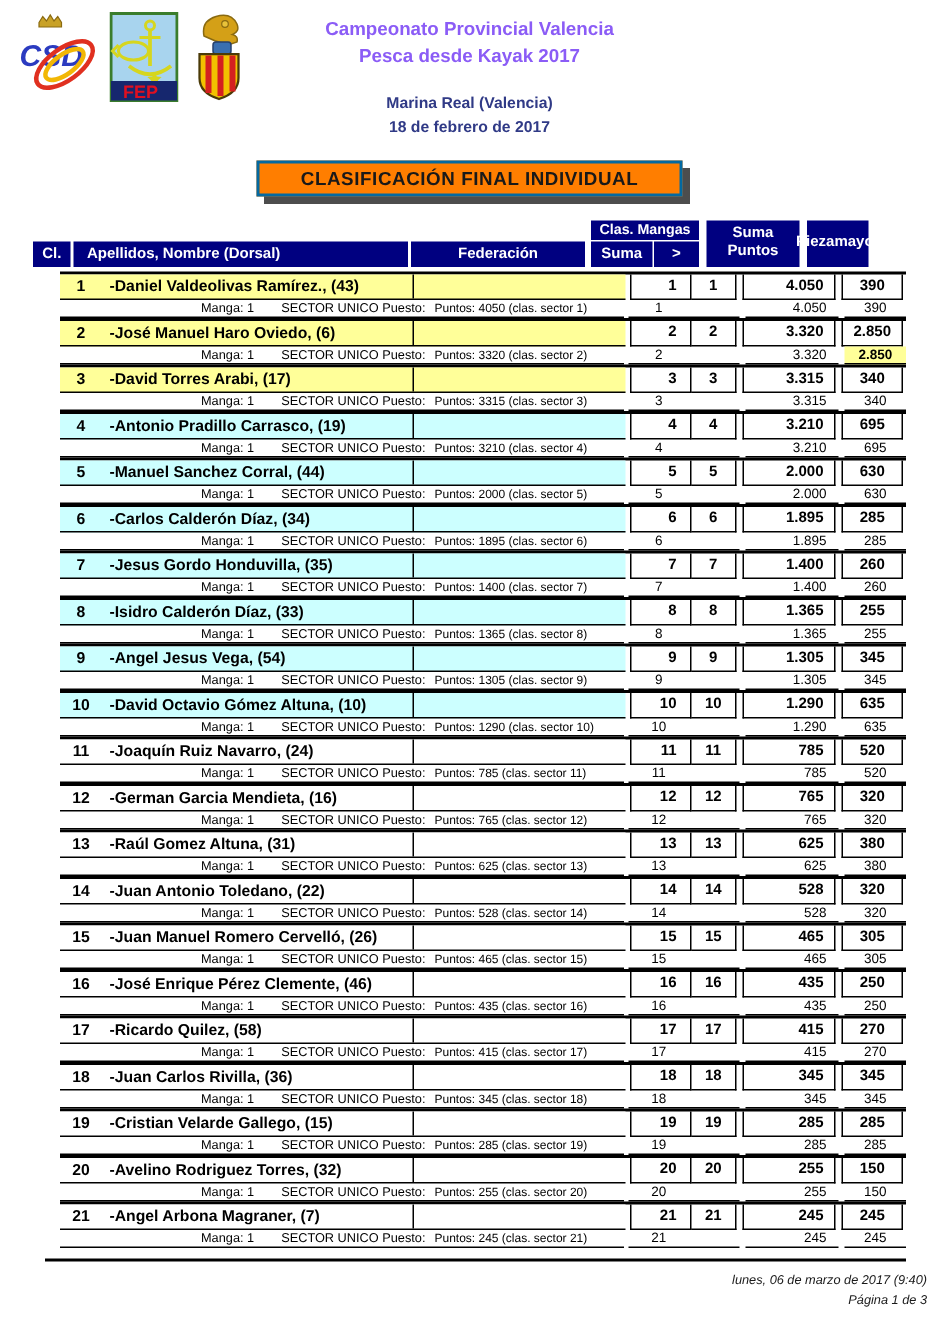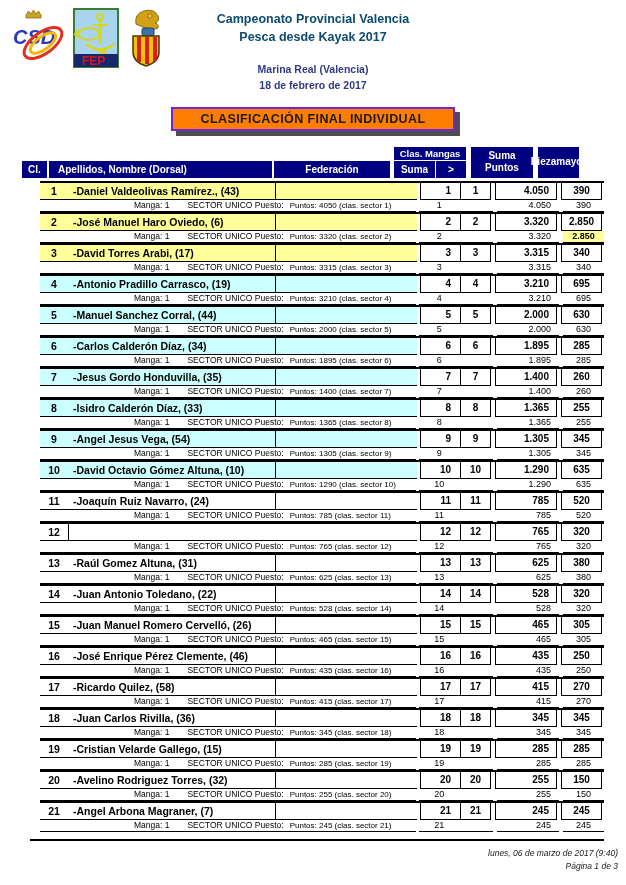--- a/index.html
+++ b/index.html
@@ -2,26 +2,26 @@
 <html><head>
 <meta charset="utf-8">
 <style>
   html,body{margin:0;padding:0;background:#fff;}
   .page{width:626px;height:885px;background:#fff;position:relative;
         font-family:"Liberation Sans",sans-serif;color:#000;overflow:hidden;}
 
   
   .logos{position:absolute;top:8px;left:12px;display:flex;gap:7px;align-items:flex-start;}
   .titles{text-align:center;padding-top:11px;}
-  .title-main{color:#0c4a6e;font-weight:bold;font-size:12.5px;line-height:1.4;}
+  .title-main{color:#8b5cf6;font-weight:bold;font-size:12.5px;line-height:1.4;}
   .venue{color:#303a86;font-weight:bold;font-size:10.5px;margin-top:15px;line-height:1.55;}
 
   
   .banner-wrap{text-align:center;margin-top:13px;}
-  .banner{display:inline-block;background:#ff7e00;border:2px solid #6d28d9;
+  .banner{display:inline-block;background:#ff7e00;border:2px solid #0369a1;
           box-shadow:5px 5px 0 #4d4d4d;padding:3px 28px;font-weight:bold;
           font-size:12.5px;color:#191919;letter-spacing:.4px;}
 
   
   .thead{margin:16px 0 0 22px;display:flex;align-items:flex-end;}
   .hbox{background:#000080;color:#fff;font-weight:bold;font-size:10px;
         display:flex;align-items:center;justify-content:center;height:17px;box-sizing:border-box;}
   .h-cl{width:25px;margin-right:2px;}
   .h-name{width:223px;justify-content:flex-start;padding-left:9px;margin-right:2px;}
   .h-fed{width:116px;}
@@ -397,20 +397,21 @@
           </div>
           <div class="sval s-mangas">11</div>
           <div class="sval s-sp">785</div>
           <div class="sval s-pm">520</div>
         </div>
       </div>
       <div class="block">
         <div class="mrow">
           <div class="band white">
             <div class="rank">12</div>
+            <div class="rname">-German Garcia Mendieta,  (16)</div>
             <div class="fed"></div>
           </div>
           <div class="mval m-suma">12</div>
           <div class="mval m-gt">12</div>
           <div class="mval m-sp">765</div>
           <div class="mval m-pm">320</div>
         </div>
         <div class="srow">
           <div class="sub-left">
             <span class="manga">Manga: 1</span>

